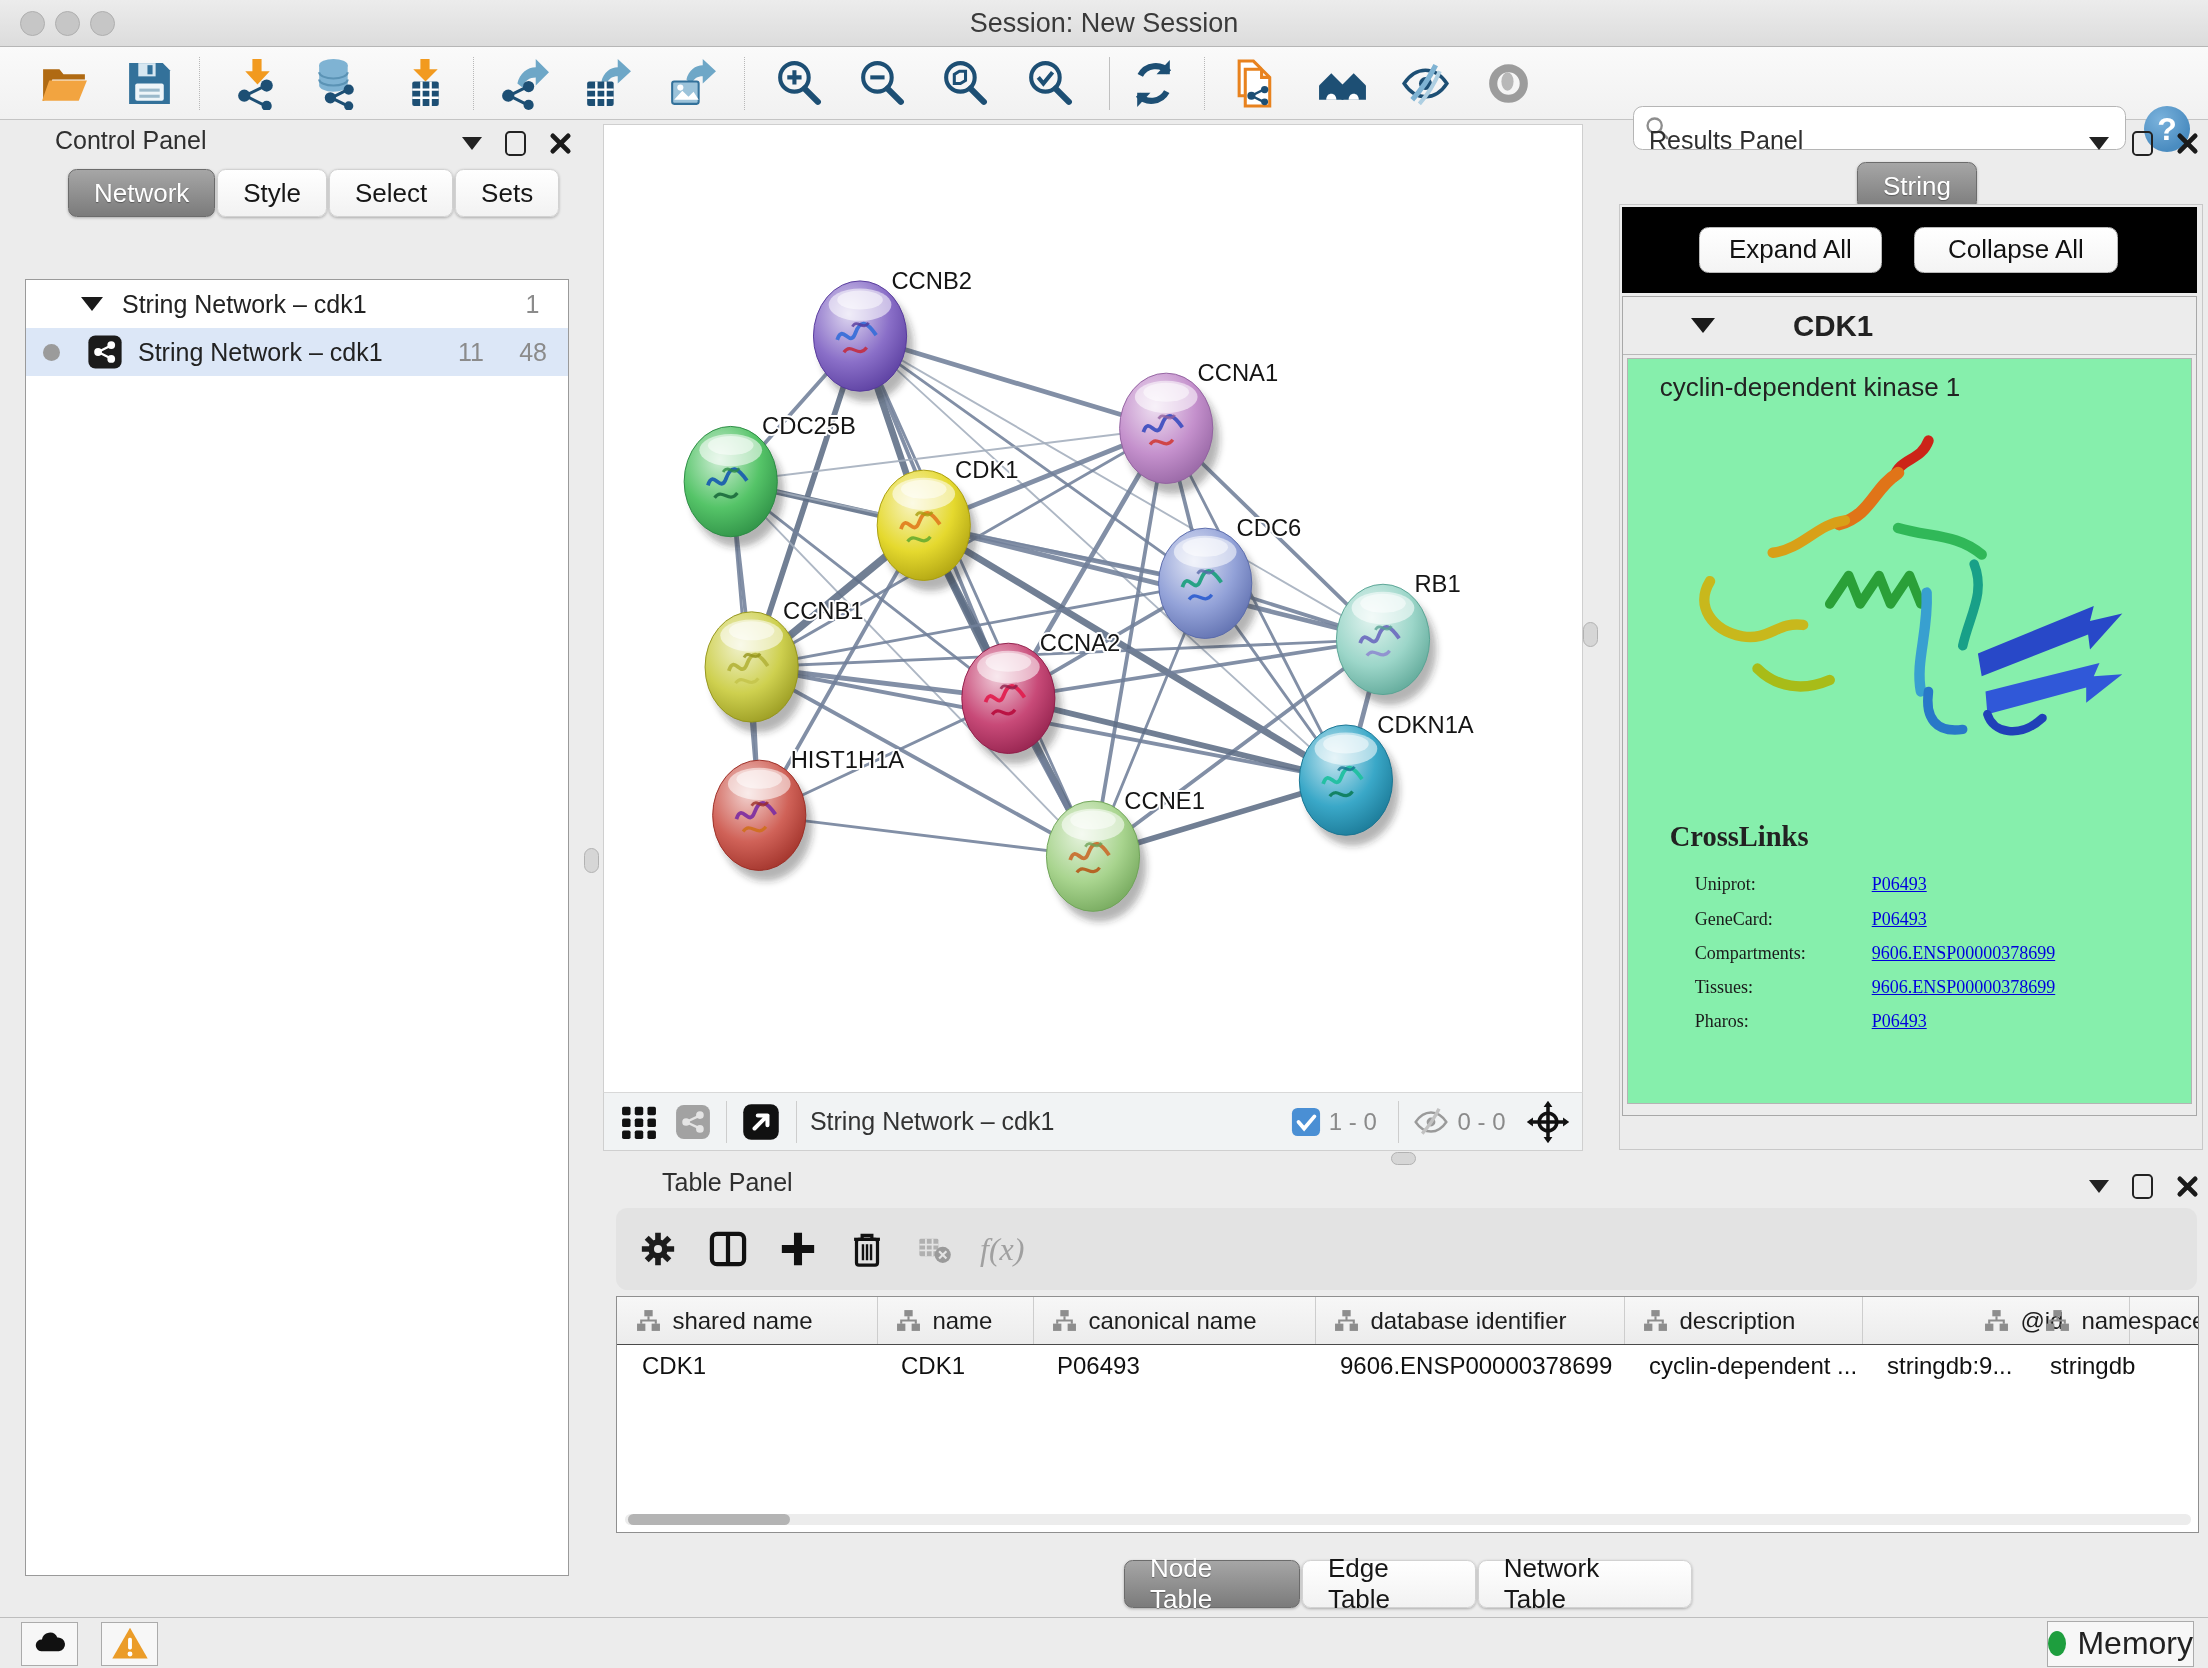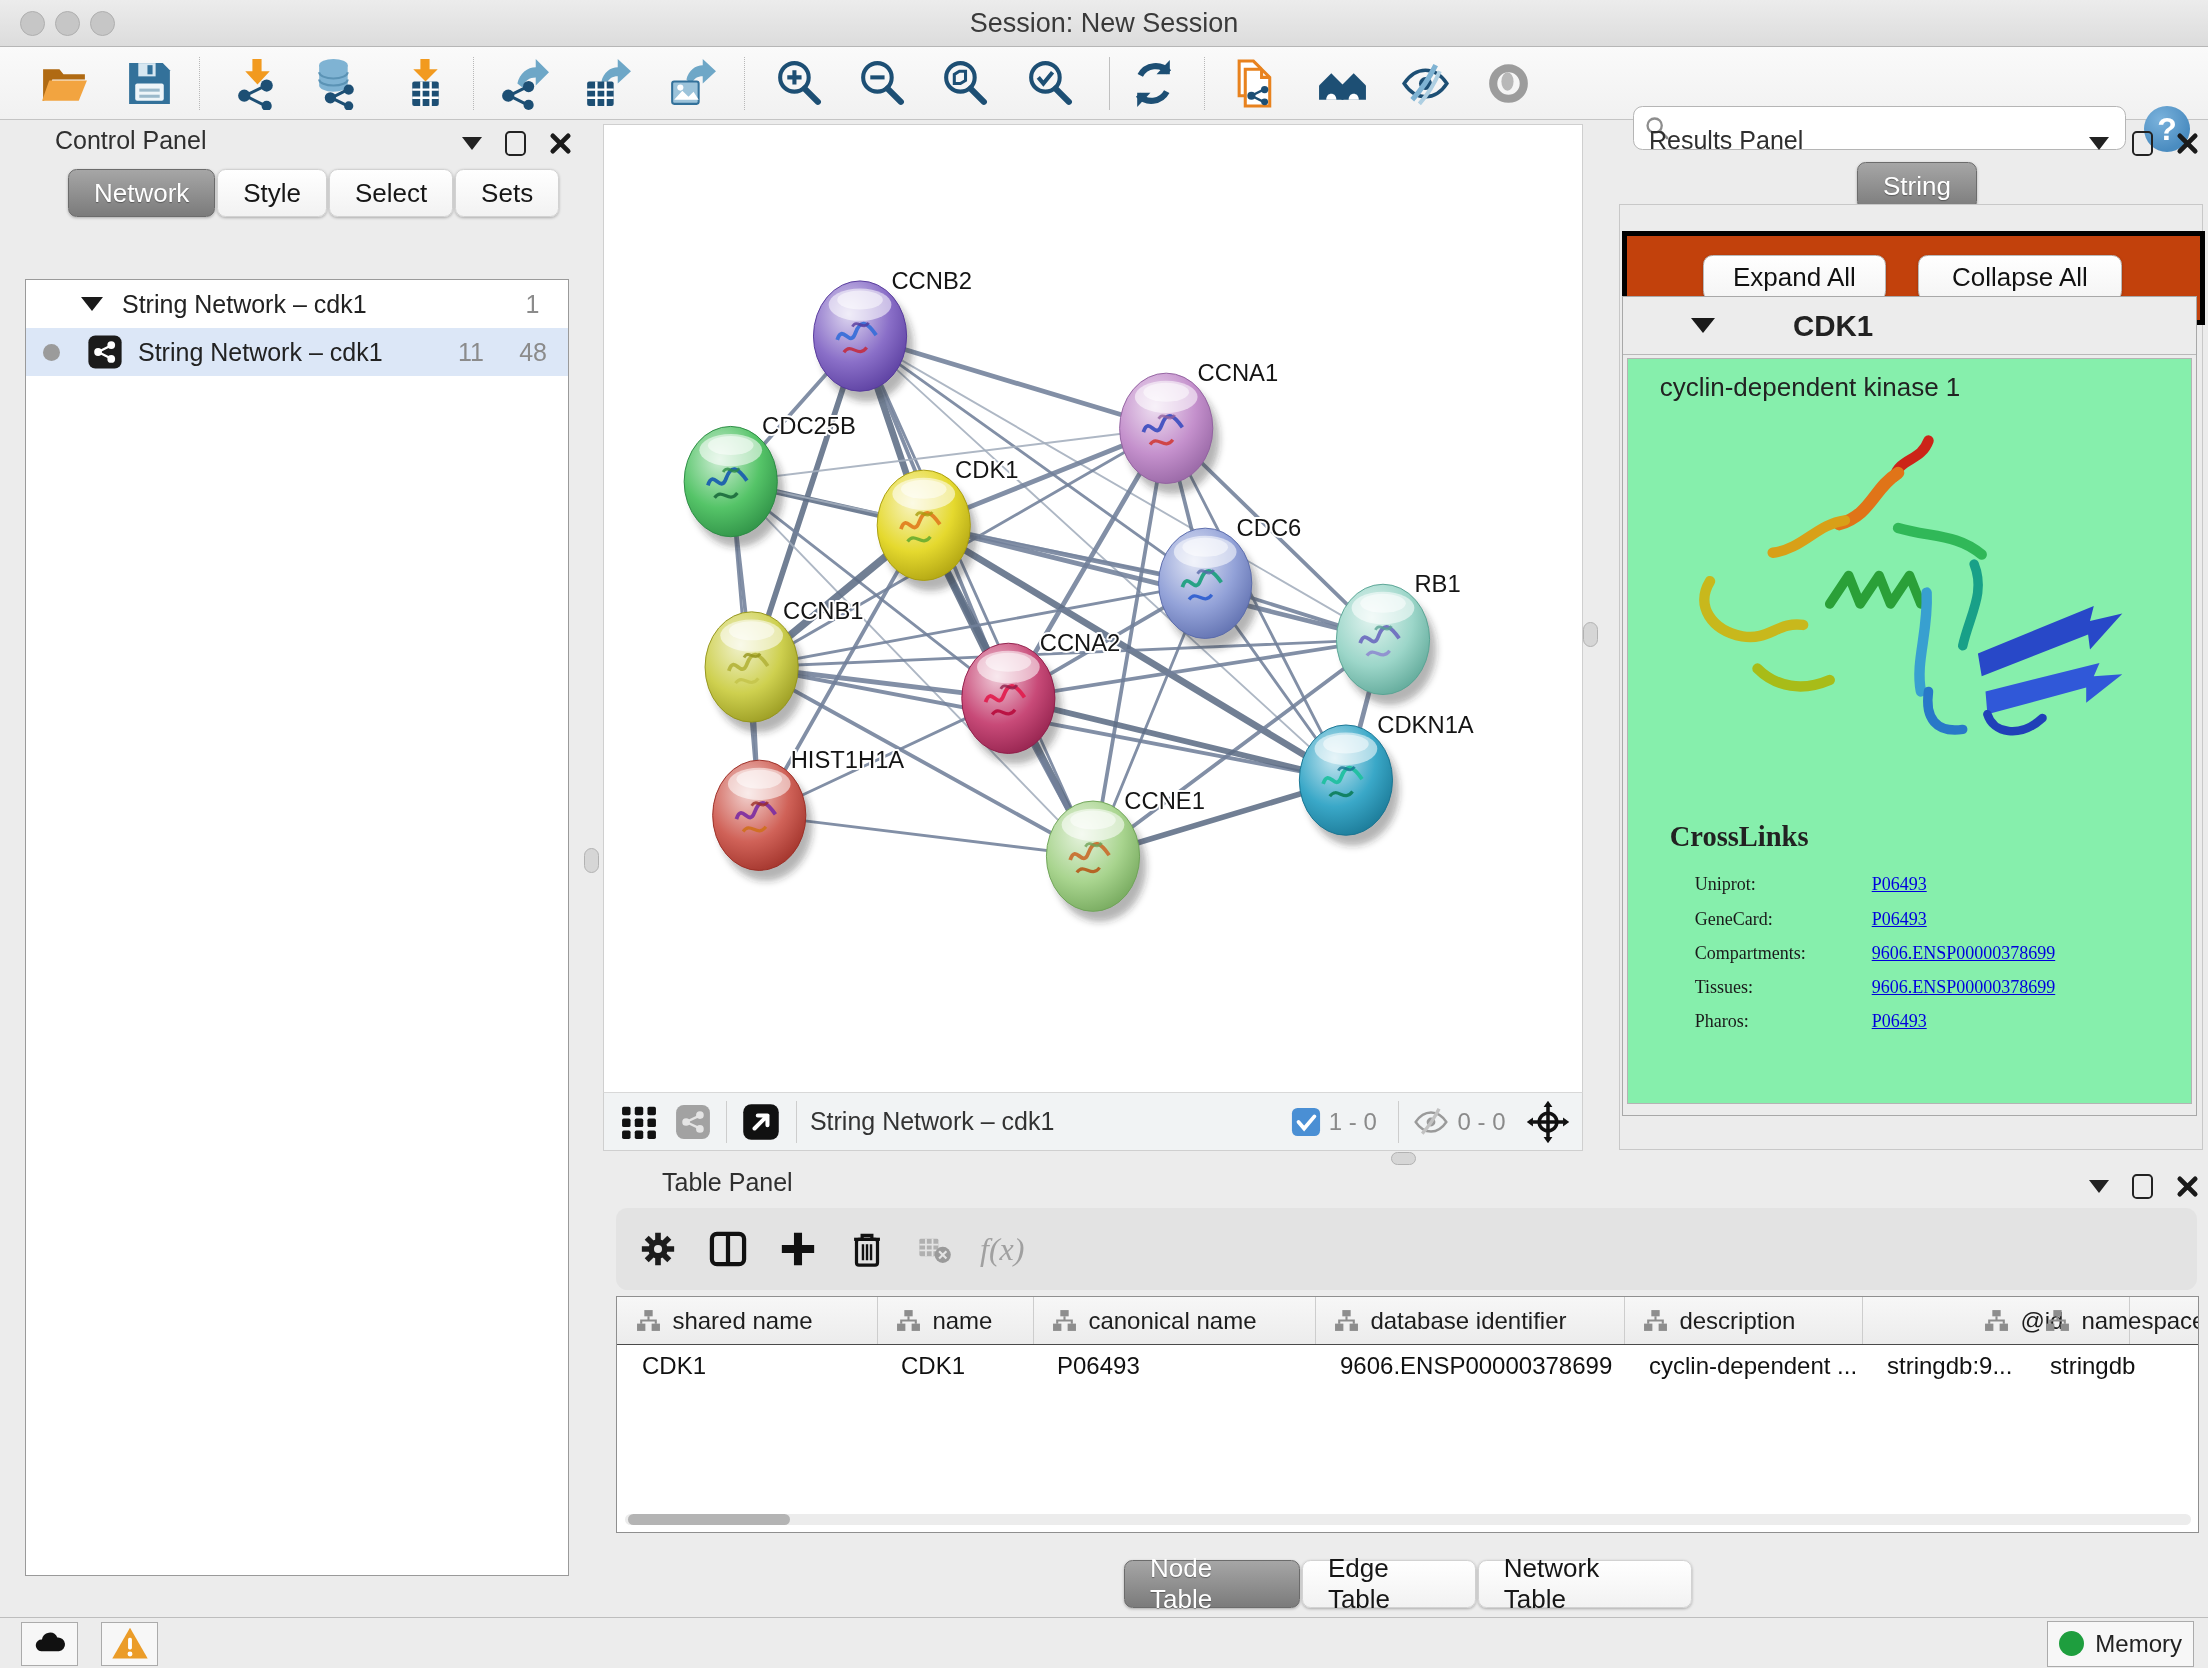--- a/index.html
+++ b/index.html
@@ -47,21 +47,21 @@
   
   #canvas{left:603px;top:124px;width:978px;height:967px;background:#fff;border:1px solid #cfcfcf;}
   #netbar{left:603px;top:1092px;width:978px;height:57px;background:#f1f3f4;border:1px solid #cfcfcf;
           border-top:1px solid #d8d8d8;display:flex;align-items:center;}
   .nb-div{width:1px;height:42px;background:#cdcdcd;margin:0 13.3px;}
   #net-name{font-size:25px;color:#333;}
   .nb-count{font-size:24px;color:#8a8a8a;margin:0 7.6px;}
   .grip{position:absolute;background:#d6d6d6;border:1px solid #b2b2b2;border-radius:7.6px;}
   
   #rp-box{left:1619px;top:204px;width:582px;height:944px;background:#ececec;border:1.9px solid #c8c8c8;}
-  #rp-expandbox{position:absolute;left:1.9px;top:1.9px;width:573px;height:84px;border:5px solid #000000;background:#c2410c;margin-top:24px;}
+  #rp-expandbox{position:absolute;left:1.9px;top:1.9px;width:573px;height:84px;border:1px solid #000000;background:#000000;}
   #rp-cdk{position:absolute;left:1.9px;top:91px;width:573px;height:818px;border:1px solid #a8a8a8;background:#ececec;}
   #rp-cdk-head{position:absolute;left:0;top:0;width:100%;height:57px;border-bottom:1px solid #b8b8b8;
                display:flex;align-items:center;}
   #rp-content{position:absolute;left:3.8px;top:61px;width:563px;height:744px;border:1px solid #b4b4b4;background:#86efac;}
   .serif{font-family:"Liberation Serif","DejaVu Serif",serif;}
   .xl-row{display:flex;font-size:18px;margin:13.3px 0;}
   .xl-label{width:177px;color:#1a1a1a;}
   .xl-link{color:#0000dd;text-decoration:underline;}
   
   #tp-toolbar{left:616px;top:1208px;width:1581px;height:82px;background:#e3e3e3;border-radius:11.4px;}
@@ -71,21 +71,21 @@
   .th{position:absolute;top:0;height:47px;display:flex;align-items:center;font-size:24px;color:#1d1d1d;
       border-right:1px solid #cdcdcd;}
   .td{position:absolute;top:47px;height:44px;display:flex;align-items:center;font-size:24px;color:#111;}
   #tp-scroll{position:absolute;left:7.6px;top:217px;width:1566px;height:11.4px;background:#ececec;border-radius:5.7px;}
   #tp-thumb{position:absolute;left:3.8px;top:0;width:162px;height:11.4px;background:#b4b4b4;border-radius:5.7px;}
   
   #statusbar{left:0;top:1617px;width:2208px;height:51px;background:#ececec;border-top:1px solid #bdbdbd;}
   .sbtn{position:absolute;top:3.8px;width:55px;height:42px;background:#f7f7f7;border:1px solid #ababab;
         display:flex;align-items:center;justify-content:center;}
   #memorybtn{position:absolute;left:2047px;top:2.9px;width:145px;height:44px;background:#f7f7f7;
-             border:1px solid #ababab;display:flex;align-items:center;justify-content:center;gap:11.4px;font-size:24px;}
+             border:1px solid #ababab;display:flex;align-items:center;justify-content:center;gap:11.4px;font-size:32px;}
   #memdot{width:25px;height:25px;border-radius:50%;}
   svg{display:block;}
   text{font-family:"Liberation Sans","DejaVu Sans",sans-serif;}
 </style>
 </head>
 <body>
 
 <div id="app">
 
   <div id="titlebar" class="abs">

